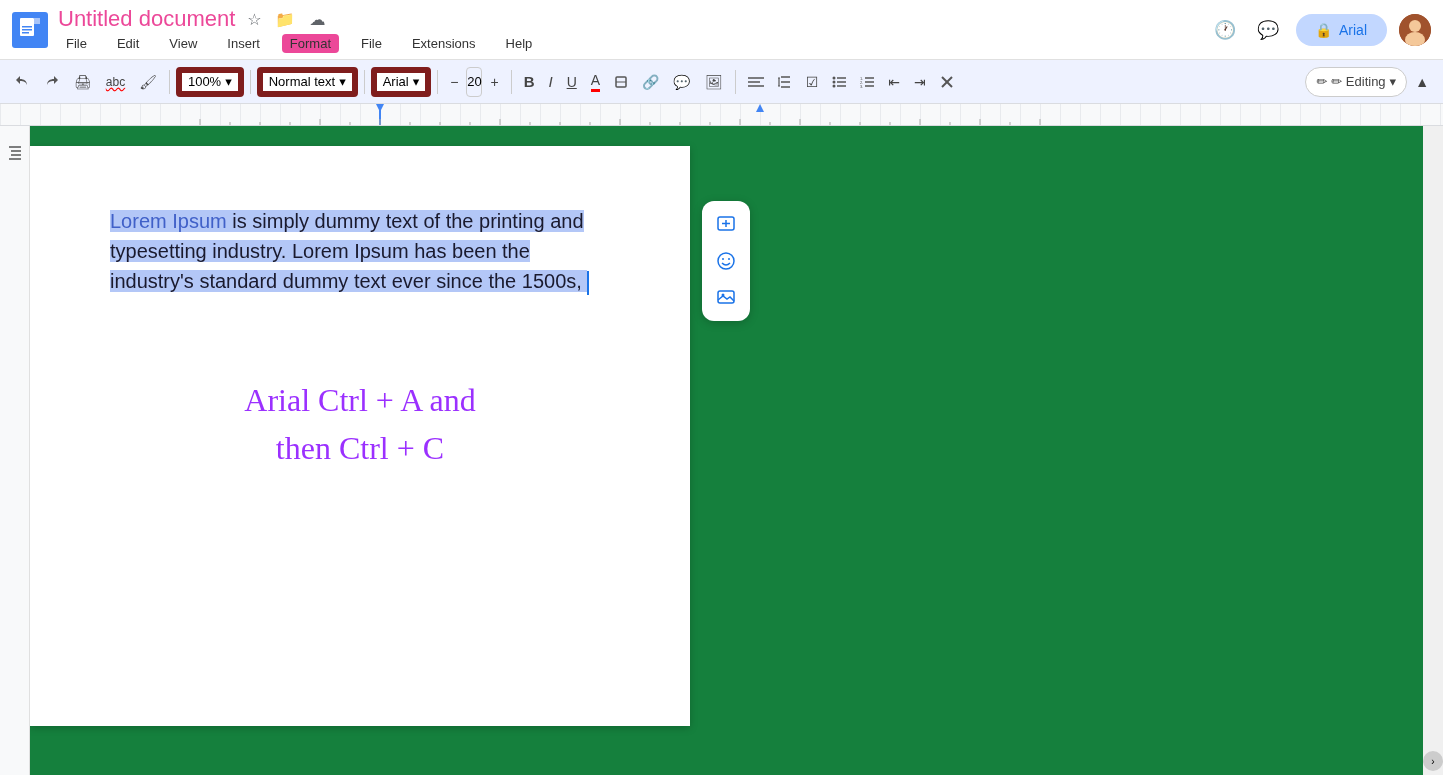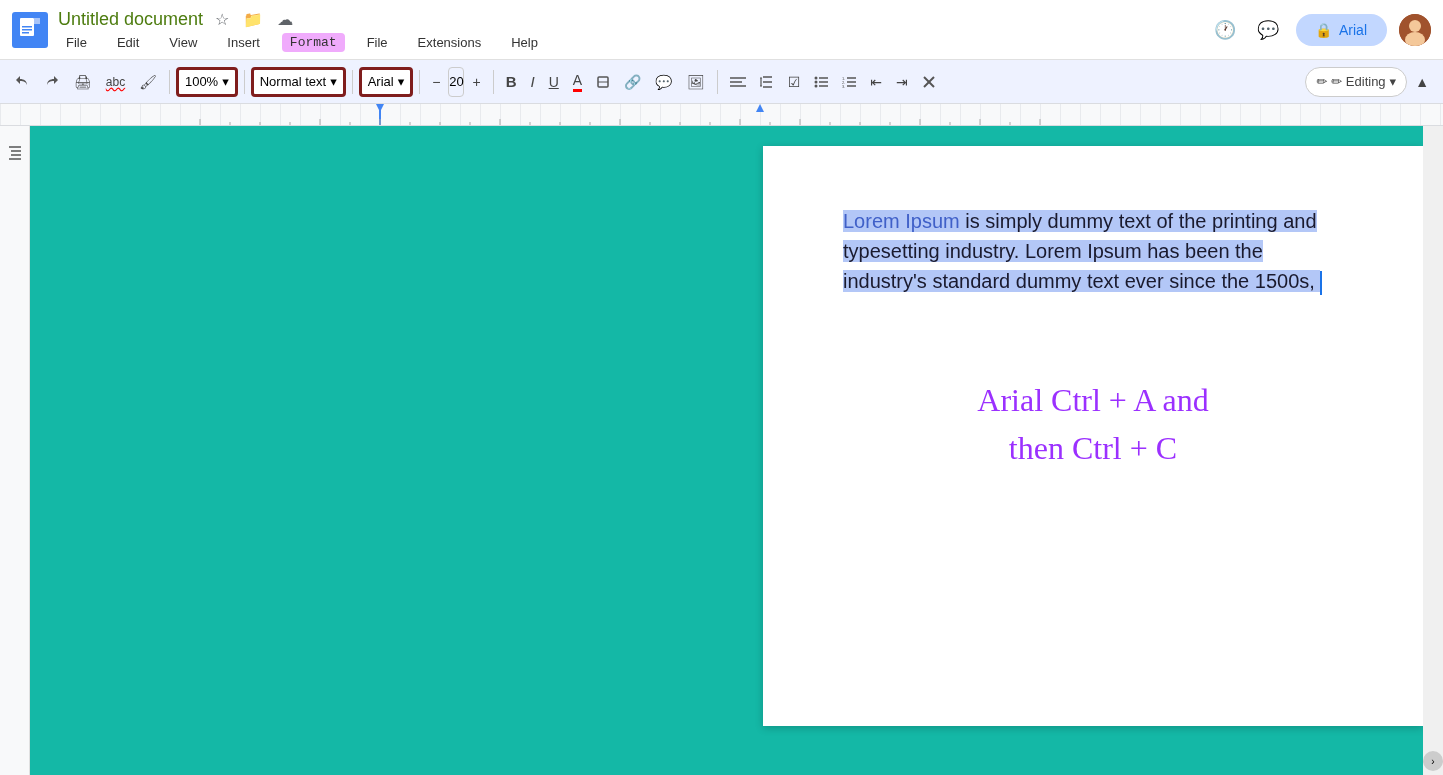--- a/index.html
+++ b/index.html
@@ -24,22 +24,22 @@
       display: flex;
       flex-direction: column;
       flex: 1;
     }
     .doc-title-row {
       display: flex;
       align-items: center;
       gap: 8px;
     }
     .doc-title {
-      font-size: 18px;
-      color: #4d7c0f;
+      font-size: 22px;
+      color: #ec4899;
       font-weight: 400;
     }
     .title-icons {
       display: flex;
       gap: 6px;
       align-items: center;
     }
     .title-icon-btn {
       background: none;
       border: none;
@@ -53,21 +53,21 @@
       gap: 14px;
       margin-top: 2px;
     }
     .menu-item {
       font-size: 13px;
       color: #333;
       padding: 2px 8px;
       border-radius: 4px;
       cursor: pointer;
     }
-    .menu-item.active { background: #f0abfc; font-family: Liberation Mono, monospace; }
+    .menu-item.active { background: #ec4899; }
     .header-right {
       display: flex;
       align-items: center;
       gap: 12px;
     }
     .header-icon-btn {
       background: none;
       border: none;
       cursor: pointer;
       color: #5f6368;
@@ -119,21 +119,21 @@
       height: 32px;
     }
     .tb-divider {
       width: 1px;
       height: 24px;
       background: #ccc;
       margin: 0 4px;
     }
     .tb-select {
       background: #fff;
-      border: 3px solid #7f1d1d;
+      border: 6px solid #7f1d1d;
       border-radius: 4px;
       padding: 3px 6px;
       font-size: 13px;
       cursor: pointer;
       height: 30px;
       display: flex;
       align-items: center;
       gap: 4px;
     }
     .font-size-box {
@@ -194,25 +194,25 @@
       align-items: center;
       padding-top: 10px;
       flex-shrink: 0;
     }
     .outline-icon {
       color: #5f6368;
       font-size: 16px;
     }
     .doc-area {
       flex: 1;
-      background: #14b8a6;
+      background: #15803d;
       overflow: auto;
       display: flex;
       flex-direction: column;
-      align-items: flex-end;
+      align-items: flex-start;
       padding: 20px 0;
       position: relative;
     }
     .page {
       background: #fff;
       width: 660px;
       min-height: 580px;
       box-shadow: 0 2px 8px rgba(0,0,0,0.2);
       position: relative;
       padding: 60px 80px;

